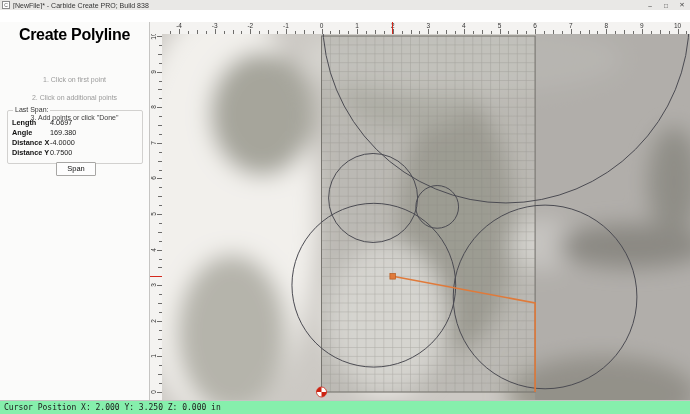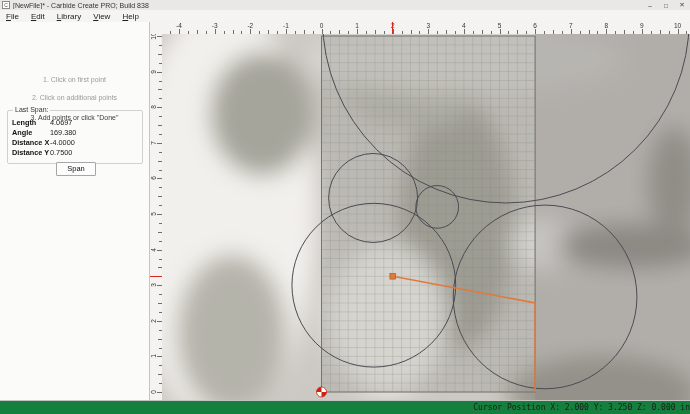--- a/index.html
+++ b/index.html
@@ -46,46 +46,40 @@
   #cursor-h{position:absolute;top:0;width:1.5px;height:12px;}
   #ruler-v{position:absolute;left:150px;top:34px;width:12px;height:366px;background:#f4f3f1;
            border-right:1px solid #bcbbb9;overflow:hidden;}
   .tick-h{position:absolute;right:0;height:1px;background:#6e6d6b;}
   .rlabel-v{position:absolute;left:-1px;width:14px;height:12px;text-align:center;
             transform:rotate(-90deg);font-size:6.5px;color:#333;}
   #cursor-v{position:absolute;left:0;width:12px;height:1.5px;}
   
   #viewport{position:absolute;left:162px;top:34px;width:528px;height:366px;overflow:hidden;}
   
-  #statusbar{position:absolute;left:0;top:400px;width:690px;height:14px;background:#15803d;
+  #statusbar{position:absolute;left:0;top:400px;width:690px;height:14px;background:#86efac;
              border-top:1px solid #c5c4c2;font-family:"DejaVu Sans Mono",monospace;
-             font-size:8px;color:#1b1b1b;line-height:13px;padding-left:4px;box-sizing:border-box;text-align:right;}
+             font-size:8px;color:#1b1b1b;line-height:13px;padding-left:4px;box-sizing:border-box;}
 </style>
 </head>
 <body>
 
 <div id="app">
 
   <div id="titlebar">
     <div id="appicon">C</div>
     <div id="wintitle">[NewFile]* - Carbide Create PRO; Build 838</div>
     <div class="winctl">–</div>
     <div class="winctl">□</div>
     <div class="winctl">✕</div>
   </div>
 
-  <div id="menubar">
-      <span class="menu-item"><u>F</u>ile</span>
-      <span class="menu-item"><u>E</u>dit</span>
-      <span class="menu-item"><u>L</u>ibrary</span>
-      <span class="menu-item"><u>V</u>iew</span>
-      <span class="menu-item"><u>H</u>elp</span>
-    </div>
 
   <div id="panel">
+    <div id="panel-title">Create Polyline</div>
     <div id="step1" class="step">1. Click on first point</div>
     <div id="step2" class="step">2. Click on additional points</div>
     <div id="step3" class="step">3. Add points or click "Done"</div>
     <div id="lastspan-box">
       <div id="lastspan-label">Last Span:</div>
       <div class="ls-row" style="top:7px"><b>Length</b><span class="ls-val">4.0697</span></div>
       <div class="ls-row" style="top:17px"><b>Angle</b><span class="ls-val">169.380</span></div>
       <div class="ls-row" style="top:27px"><b>Distance X</b><span class="ls-val">-4.0000</span></div>
       <div class="ls-row" style="top:37px"><b>Distance Y</b><span class="ls-val">0.7500</span></div>
     </div>

